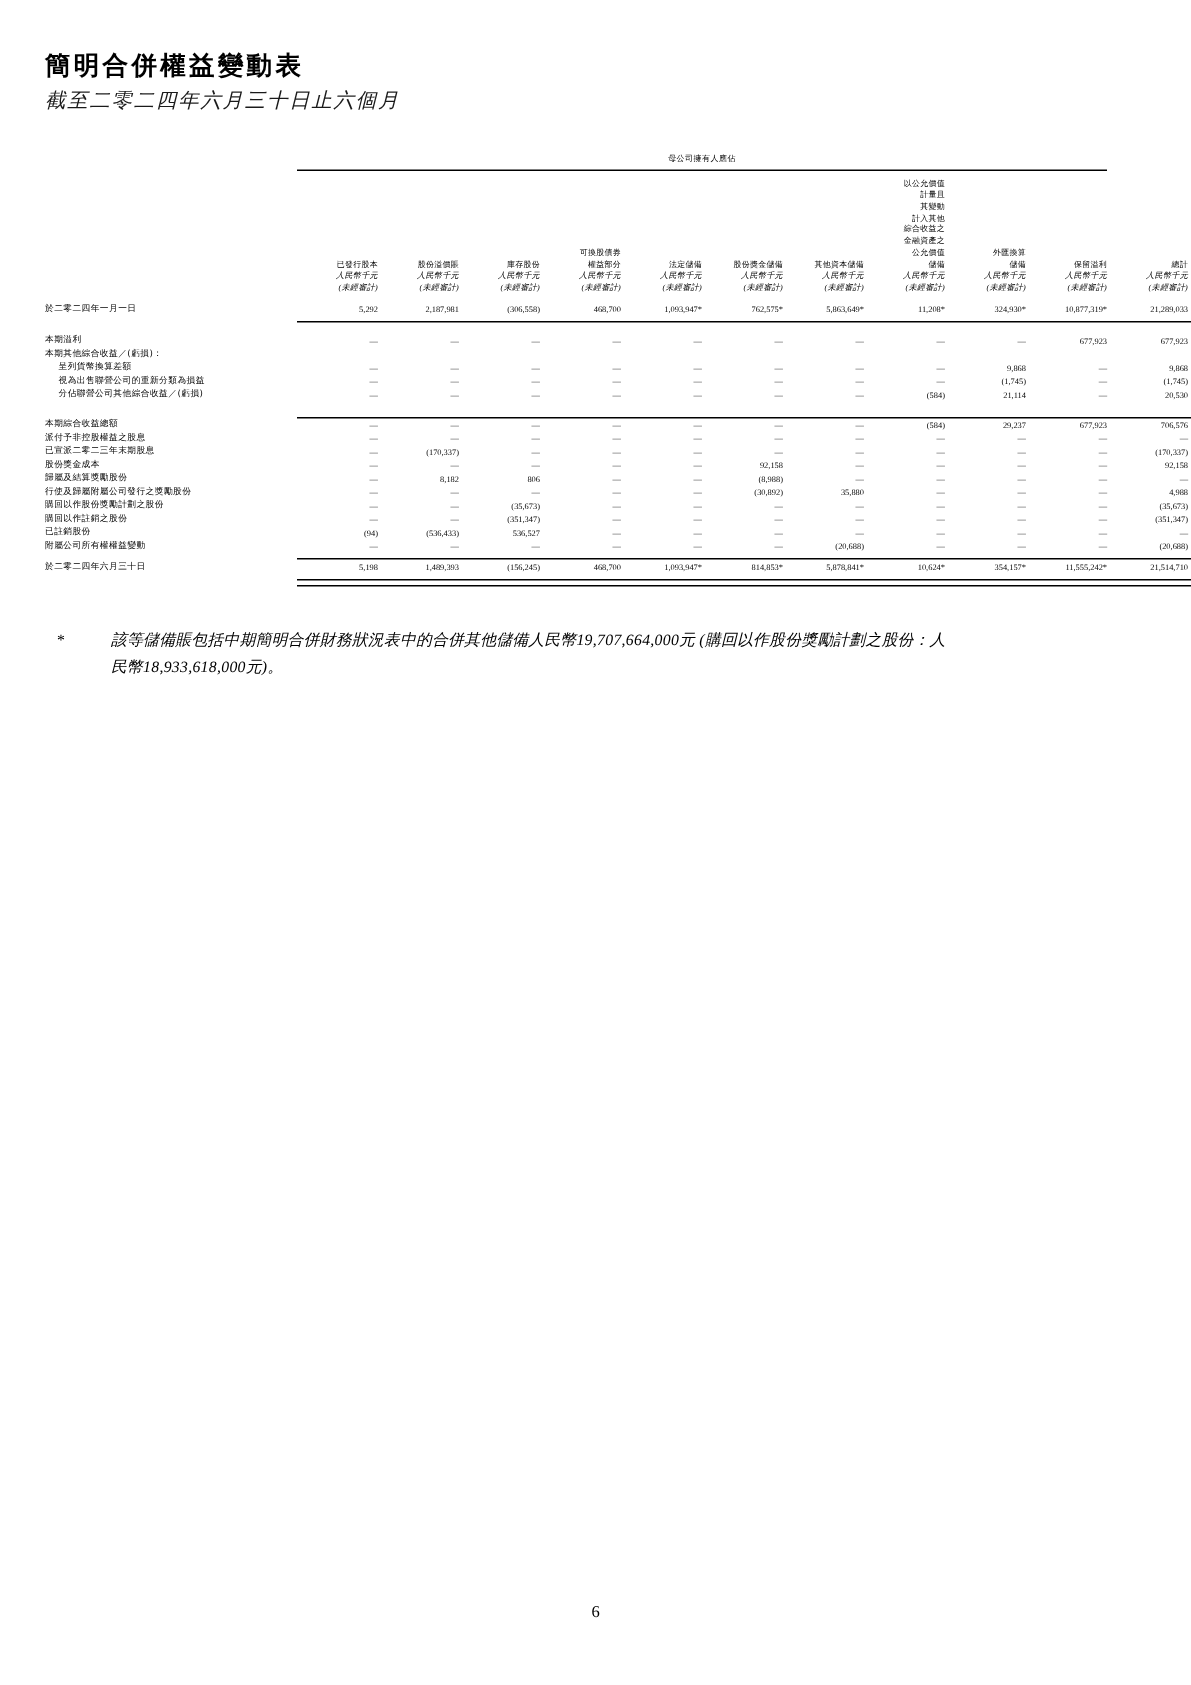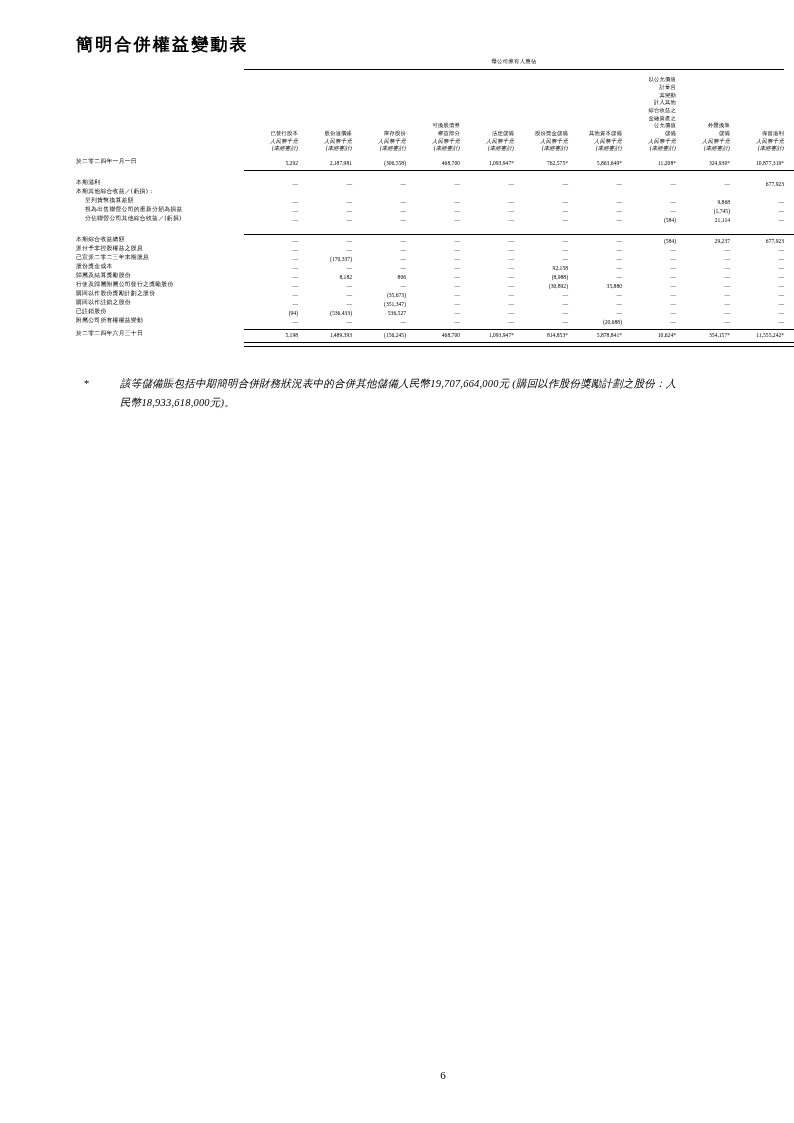--- a/index.html
+++ b/index.html
@@ -14,21 +14,20 @@
     color: #000000;
     position: relative;
     overflow: hidden;
   }
   .page {
     position: relative;
     width: 664px;
     height: 1123px;
     box-sizing: border-box;
     padding: 34px 30px 0 30px;
-    margin-left: 46px;
   }
 
   
   .doc-title {
     font-size: 17px;
     font-weight: bold;
     letter-spacing: 2.2px;
     margin: 0 0 3px 0;
     line-height: 1.25;
     font-family: "DejaVu Sans", "Liberation Sans", sans-serif;
@@ -149,20 +148,21 @@
     font-size: 11px;
     font-family: "Liberation Serif", "DejaVu Serif", serif;
   }
 </style>
 </head>
 <body>
 
 <div class="page">
 
   <h1 class="doc-title">簡明合併權益變動表</h1>
+  <div class="doc-subtitle">截至二零二四年六月三十日止六個月</div>
 
   <table class="stmt">
     <colgroup>
       <col class="col-label">
       <col class="col-num">
         <col class="col-num">
         <col class="col-num">
         <col class="col-num">
       <col class="col-num">
         <col class="col-num">

